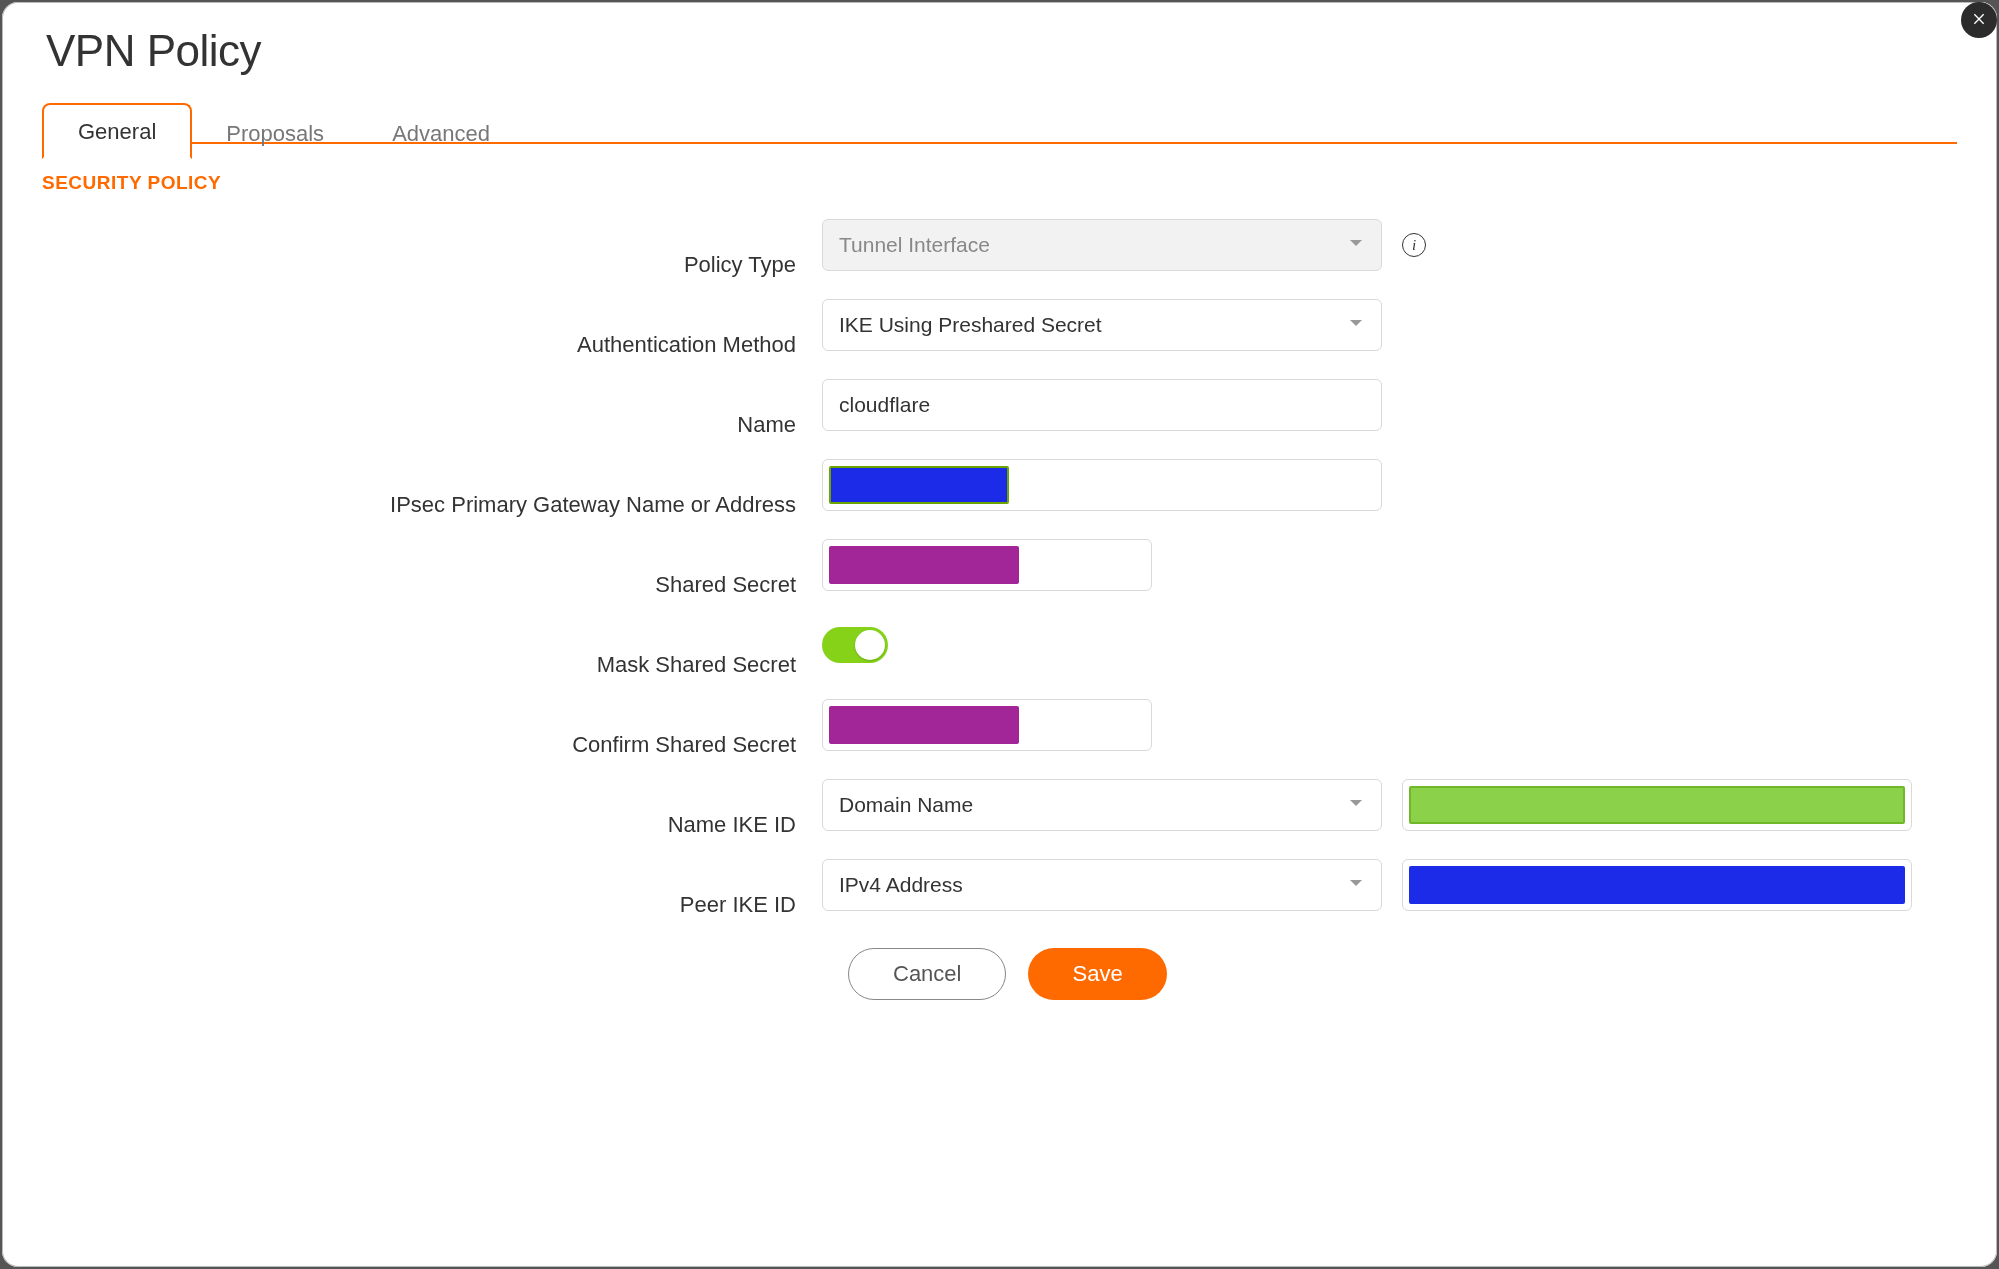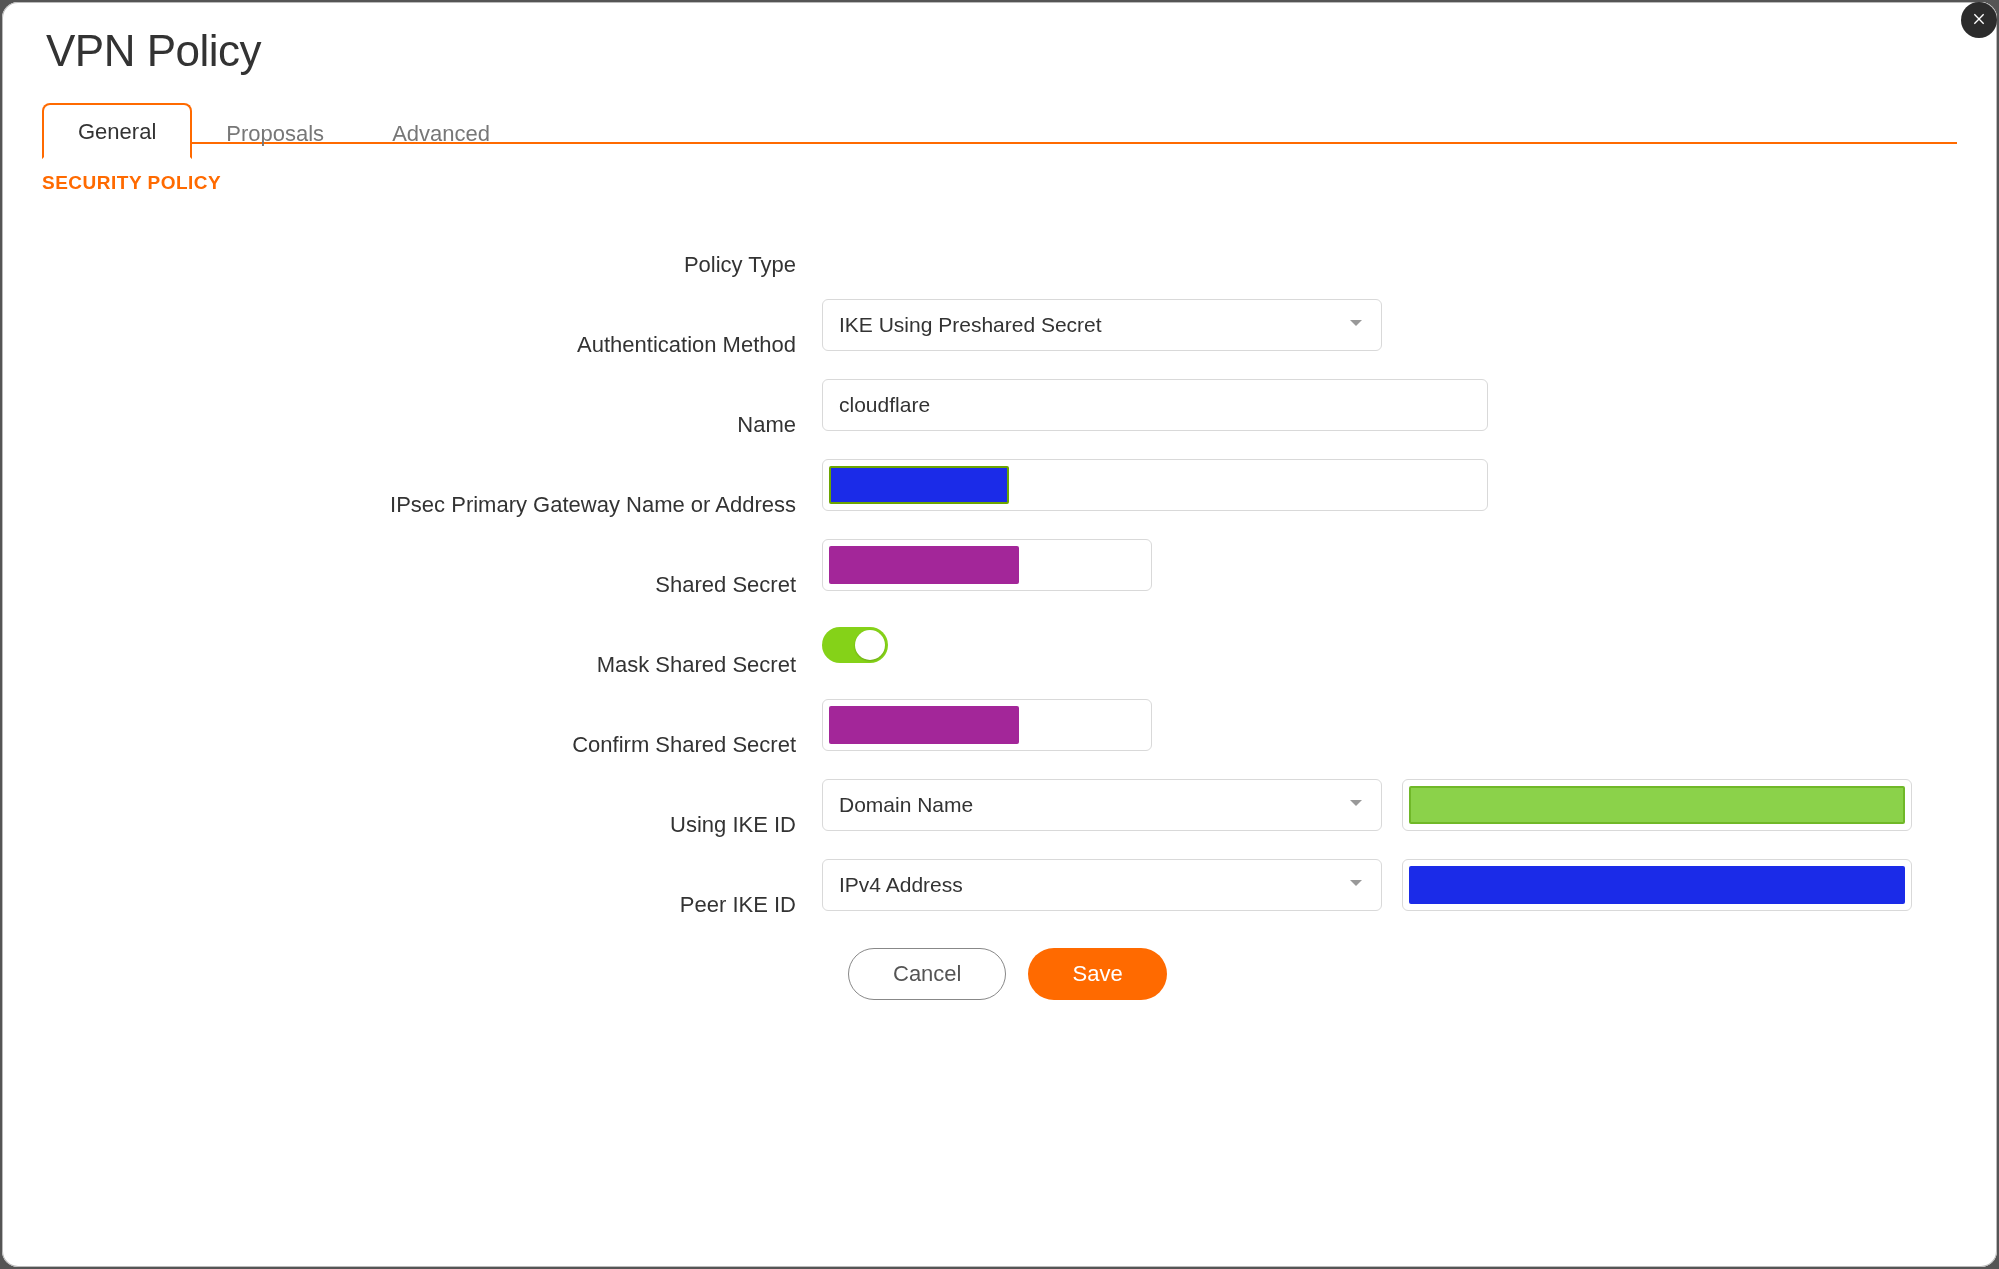--- a/index.html
+++ b/index.html
@@ -113,21 +113,21 @@
     align-items:center;
     padding:0 16px;
     font-size:21px;
     color:#333;
     position:relative;
   }
   .select{width:560px; justify-content:space-between; cursor:pointer;}
   .select.disabled{background:var(--disabled-bg); color:#888; cursor:not-allowed;}
   .select .chev{flex:0 0 auto;}
   .select .chev svg{width:18px;height:18px;fill:#999;}
-  .textinput{width:666px;}
+  .textinput{width:560px;}
   .textinput.small{width:330px;}
   .textinput.redacted{padding:6px;}
   .redact{
     height:100%;
     border:2px solid #6da500;
     background:var(--blue);
     border-radius:2px;
   }
   .redact.blue-wide{width:180px;}
   .redact.purple{background:var(--purple); border:none; width:190px; height:100%;}
@@ -183,20 +183,29 @@
     <div class="tab">Proposals</div>
     <div class="tab">Advanced</div>
   </div>
 
   <div class="section-title">SECURITY POLICY</div>
 
   <div class="form-area">
 
     <div class="row">
       <div class="label">Policy Type</div>
+      <div class="control">
+        <div class="select disabled">
+          <span>Tunnel Interface</span>
+          <span class="chev"><svg viewBox="0 0 24 24">
+                <path d="M4 8l8 8 8-8z"></path>
+              </svg></span>
+        </div>
+        <span class="info-icon">i</span>
+      </div>
     </div>
 
     <div class="row">
       <div class="label">Authentication Method</div>
       <div class="control">
         <div class="select">
           <span>IKE Using Preshared Secret</span>
           <span class="chev"><svg viewBox="0 0 24 24">
                 <path d="M4 8l8 8 8-8z"></path>
               </svg></span>
@@ -248,21 +257,21 @@
     <div class="row">
       <div class="label">Confirm Shared Secret</div>
       <div class="control">
         <div class="textinput small redacted">
           <div class="redact purple"></div>
         </div>
       </div>
     </div>
 
     <div class="row">
-      <div class="label">Using IKE ID</div>
+      <div class="label">Name IKE ID</div>
       <div class="control">
         <div class="select">
           <span>Domain Name</span>
           <span class="chev"><svg viewBox="0 0 24 24">
                 <path d="M4 8l8 8 8-8z"></path>
               </svg></span>
         </div>
         <div class="extra-input">
           <div class="redact green-wide"></div>
         </div>

